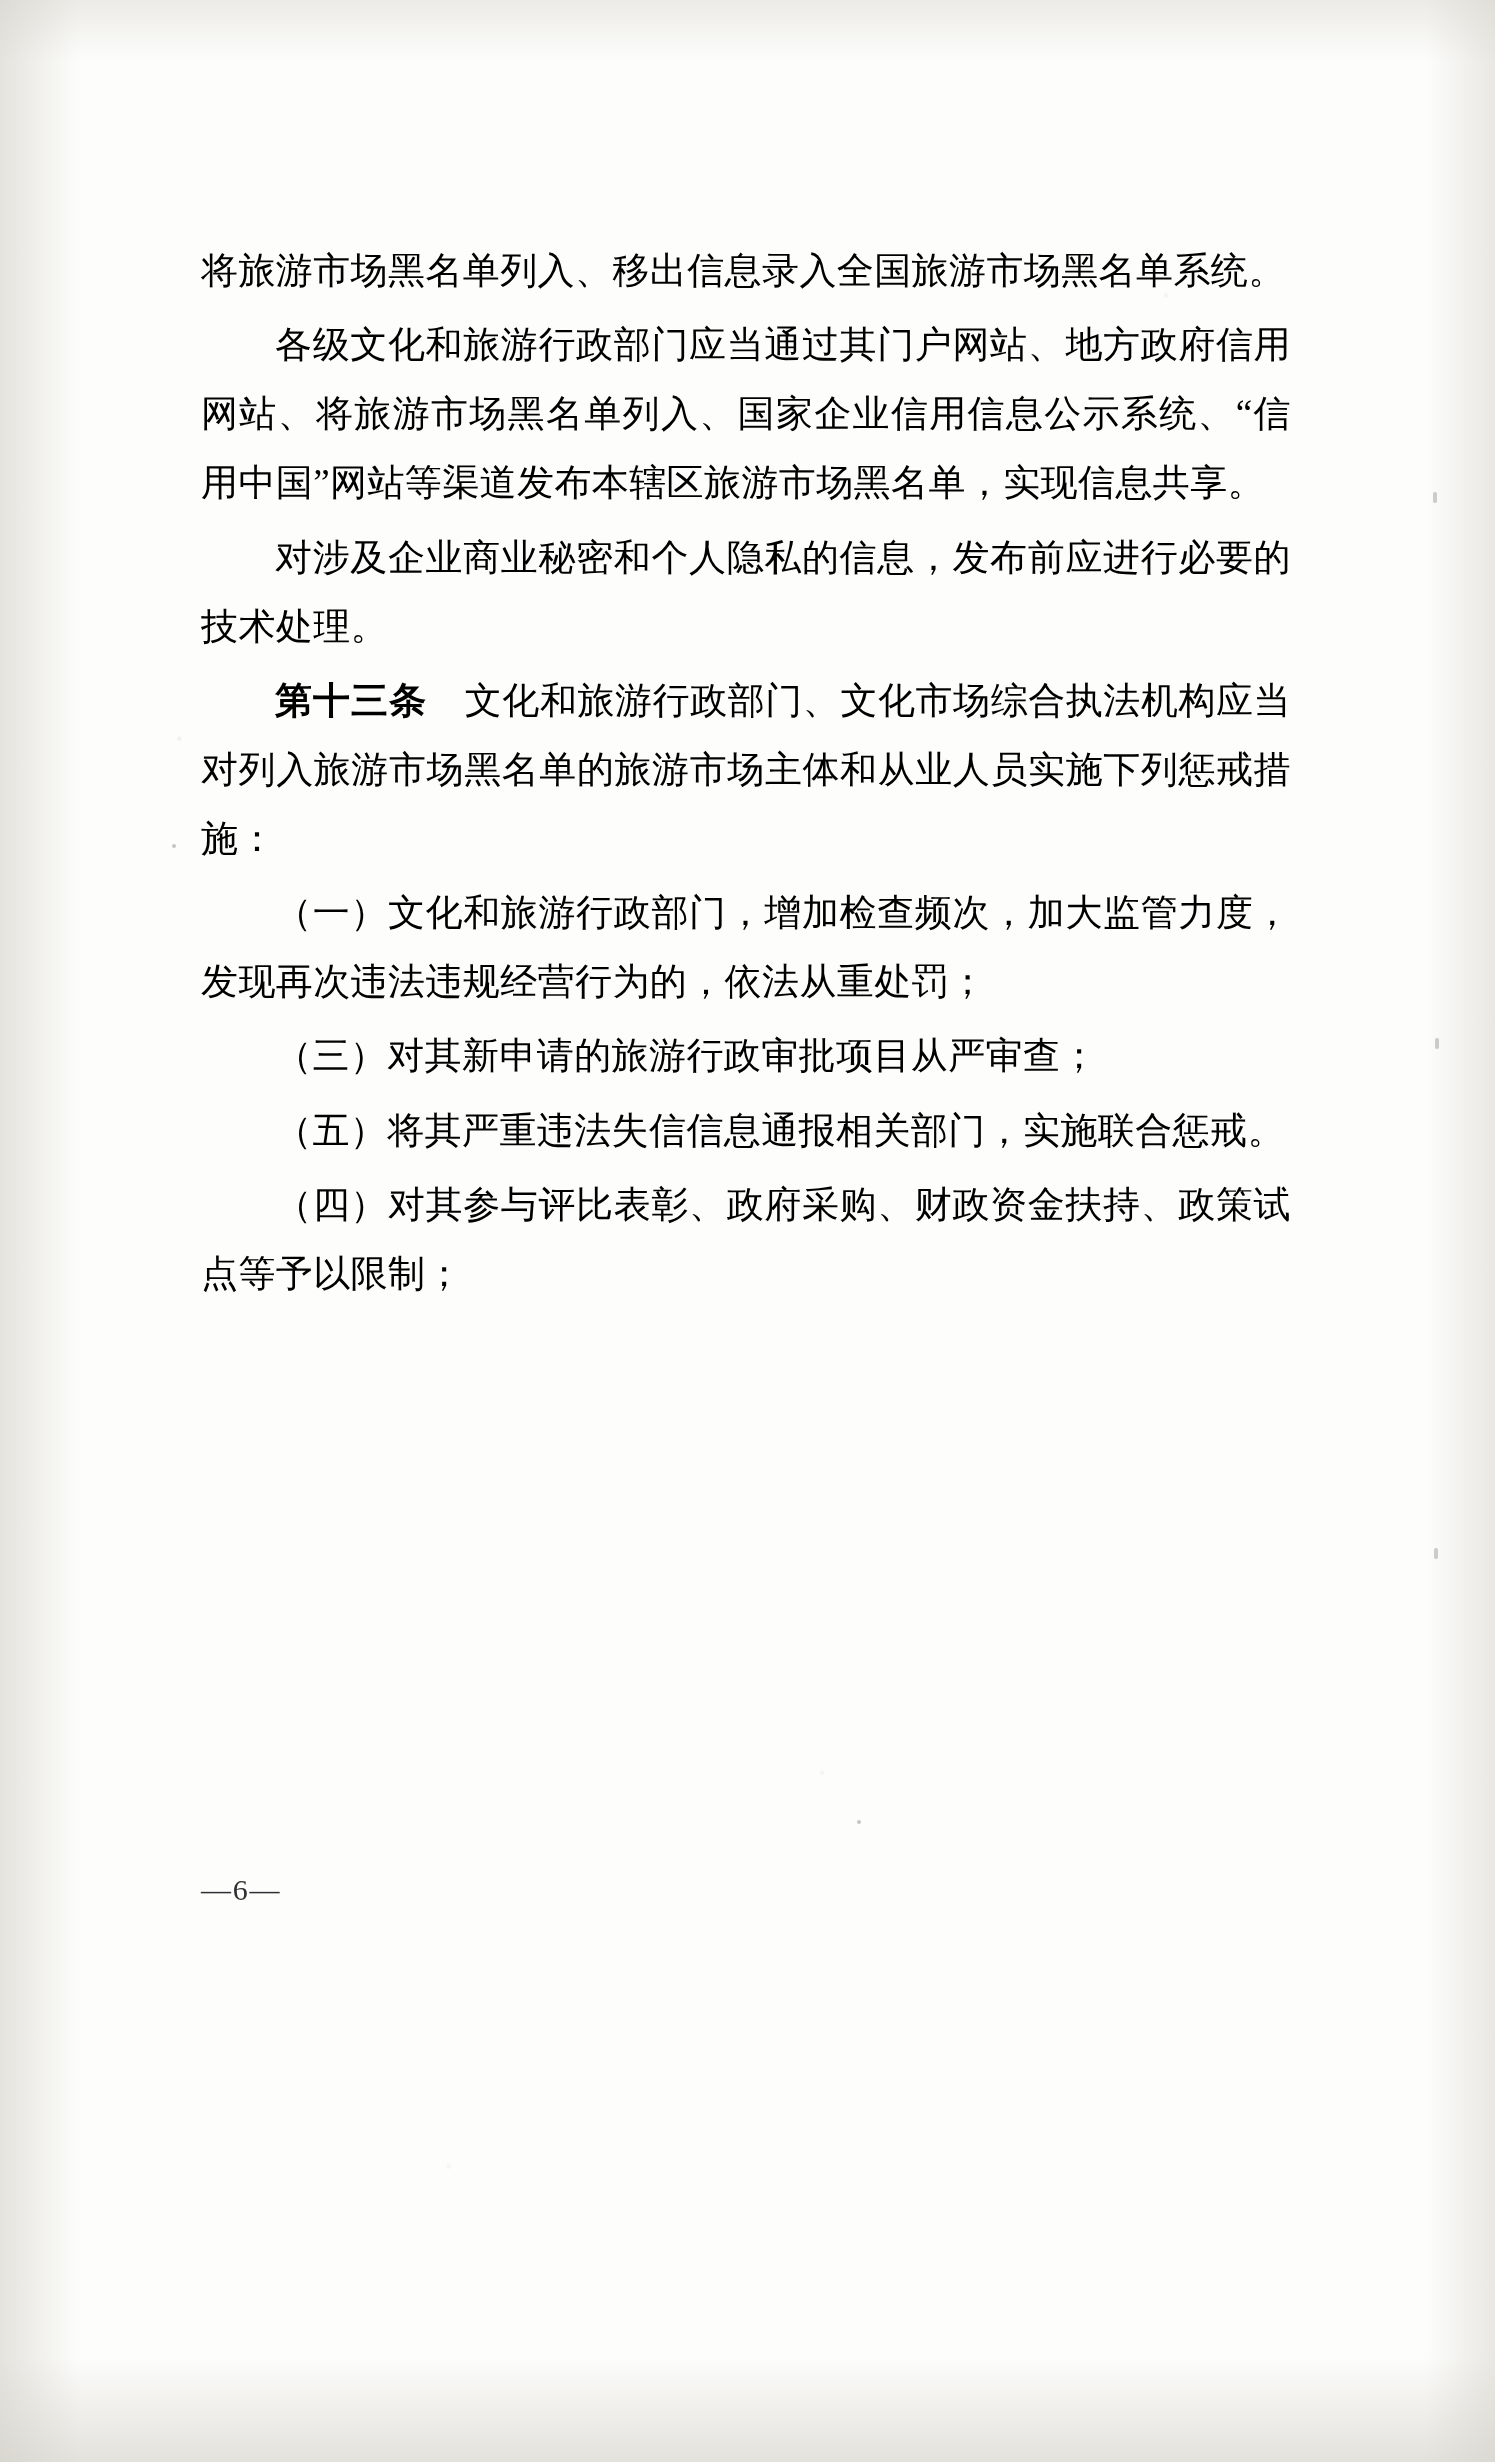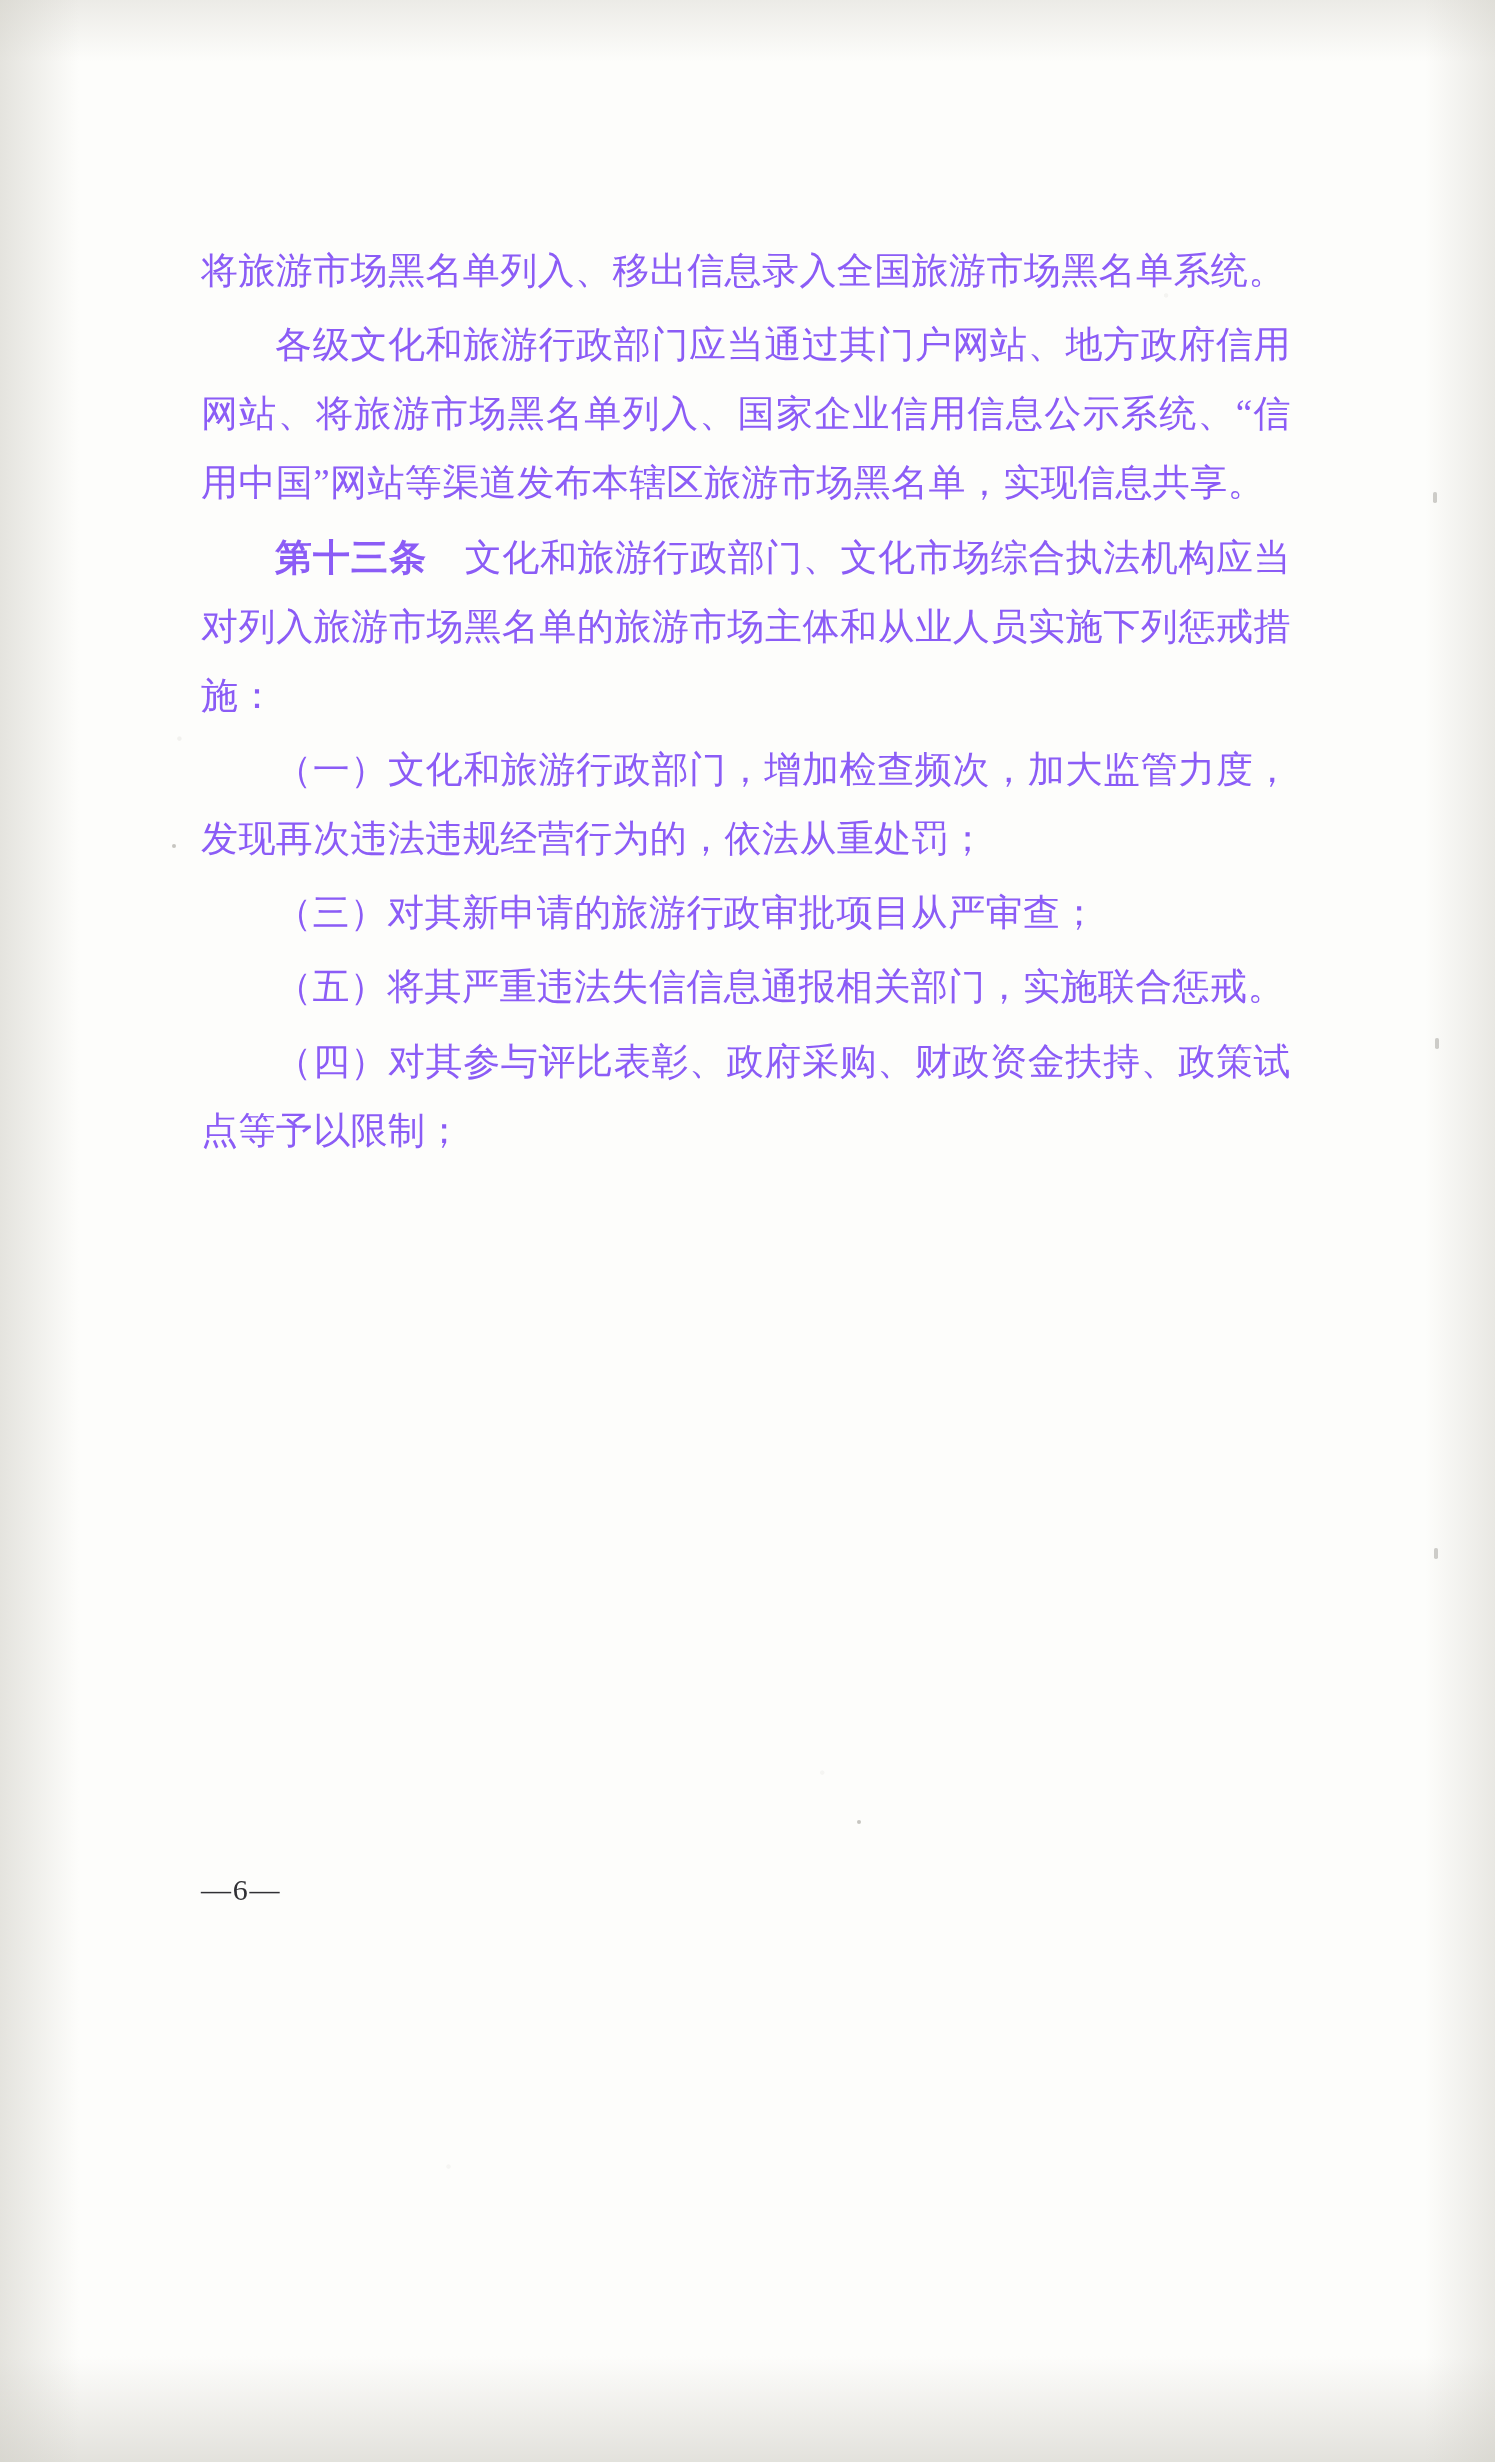--- a/index.html
+++ b/index.html
@@ -52,21 +52,21 @@
     position: absolute;
     left: 201px;
     top: 236px;
     width: 1090px;
   }
 
   p.para {
     margin: 0 0 5.3px 0;
     font-size: 37px;
     line-height: 69px;
-    color: #8b5cf6;
+    color: #000000;
     text-align: justify;
     text-justify: inter-ideograph;
     letter-spacing: 0.4px;
     font-family: "Liberation Serif", "DejaVu Serif", serif;
   }
   p.indent {
     text-indent: 74px;
   }
   p.noindent {
     text-indent: 0;
@@ -110,20 +110,21 @@
 
   <div id="paper-tint"></div>
   <div id="paper-noise"></div>
 
   <div id="content">
 
     <p class="para noindent">将旅游市场黑名单列入、移出信息录入全国旅游市场黑名单系统。</p>
 
     <p class="para indent">各级文化和旅游行政部门应当通过其门户网站、地方政府信用网站、将旅游市场黑名单列入、国家企业信用信息公示系统、“信用中国”网站等渠道发布本辖区旅游市场黑名单，实现信息共享。</p>
 
+    <p class="para indent">对涉及企业商业秘密和个人隐私的信息，发布前应进行必要的技术处理。</p>
 
     <p class="para indent"><span class="arttitle">第十三条</span><span>　文化和旅游行政部门、文化市场综合执法机构应当对列入旅游市场黑名单的旅游市场主体和从业人员实施下列惩戒措施：</span></p>
 
     <p class="para indent">（一）文化和旅游行政部门，增加检查频次，加大监管力度，发现再次违法违规经营行为的，依法从重处罚；</p>
 
 
     <p class="para indent">（三）对其新申请的旅游行政审批项目从严审查；</p>
 
     <p class="para indent">（五）将其严重违法失信信息通报相关部门，实施联合惩戒。</p>
 

